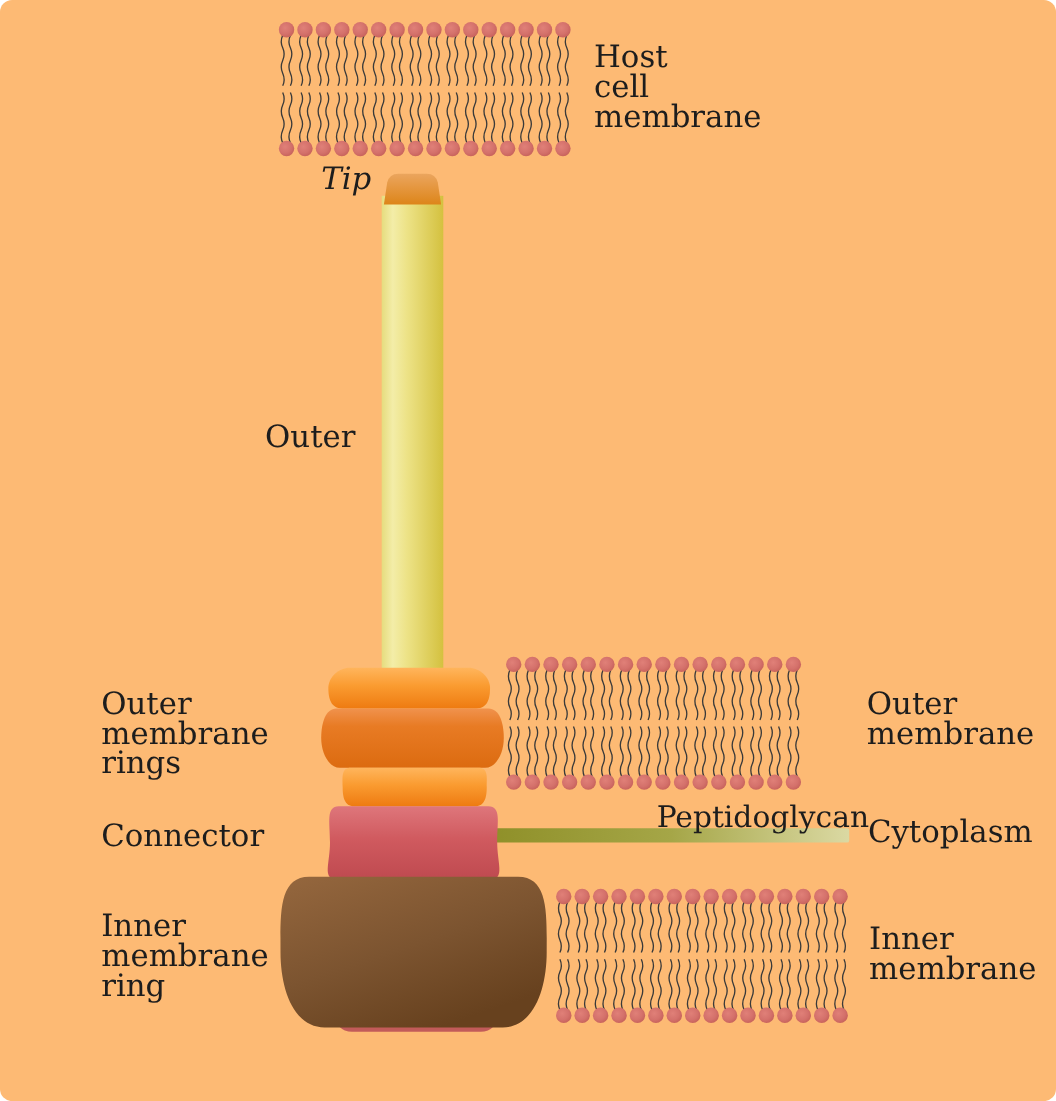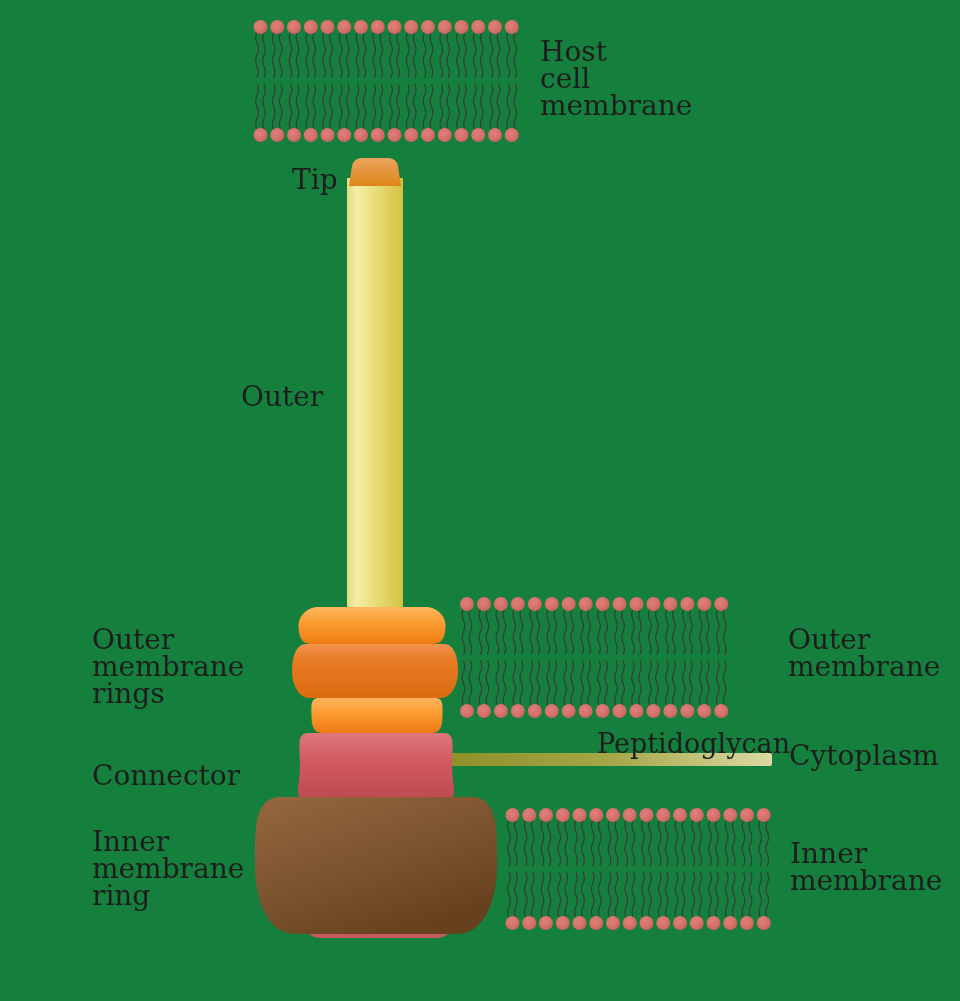--- a/index.html
+++ b/index.html
@@ -19,21 +19,21 @@
     letter-spacing:0px;
   }
   .label.small{
     font-size:27px;
     line-height:21px;
   }
 </style>
 </head>
 <body>
 
-<div class="stage" id="stage" style="background: #15803d;">
+<div class="stage" id="stage" style="background: #fdba74; border-radius: 11px;">
 
   <svg id="art" width="960" height="1001" viewBox="0 0 960 1001">
       <defs>
         <radialGradient id="gHead" cx="0.4" cy="0.38" r="0.75">
           <stop offset="0%" stop-color="#E08078"></stop>
           <stop offset="55%" stop-color="#D4716B"></stop>
           <stop offset="100%" stop-color="#C25C55"></stop>
         </radialGradient>
         <linearGradient id="gNeedle" x1="0" y1="0" x2="1" y2="0">
           <stop offset="0%" stop-color="#E6DC7E"></stop>
@@ -398,29 +398,29 @@
         <path d="M 767.25 918 q -2.6 -5.75 0 -11.5 q 2.6 -5.75 0 -11.5 q -2.6 -5.75 0 -11.5 q 2.6 -5.75 0 -11.5" fill="none" stroke="#3A3A3A" stroke-width="1.2"></path>
         <circle cx="763.75" cy="815" r="7" fill="url(#gHead)"></circle>
         <circle cx="763.75" cy="923" r="7" fill="url(#gHead)"></circle>
       </g>
     </svg>
 
   <div class="label" style="left: 540px; top: 38px; color: rgb(29, 29, 29);">Host
 cell
 membrane</div>
 
-  <div class="label" style="left: 292px; top: 166px; color: rgb(29, 29, 29);">Tip</div>
+  <div class="label" style="left: 292px; top: 149px; color: rgb(29, 29, 29); font-style: italic;">Tip</div>
 
   <div class="label" style="left: 241px; top: 383px; color: rgb(29, 29, 29);">Outer</div>
 
   <div class="label" style="left: 92px; top: 626px; color: rgb(29, 29, 29);">Outer
 membrane
 rings</div>
 
-  <div class="label" style="left: 92px; top: 746px; color: rgb(29, 29, 29); margin-top: 16px;">Connector</div>
+  <div class="label" style="left: 92px; top: 746px; color: rgb(29, 29, 29);">Connector</div>
 
   <div class="label" style="left: 92px; top: 828px; color: rgb(29, 29, 29);">Inner
 membrane
 ring</div>
 
   <div class="label" style="left: 788px; top: 626px; color: rgb(29, 29, 29);">Outer
 membrane</div>
 
   <div class="label small" style="left: 597px; top: 733px; color: rgb(29, 29, 29);">Peptidoglycan</div>
 

